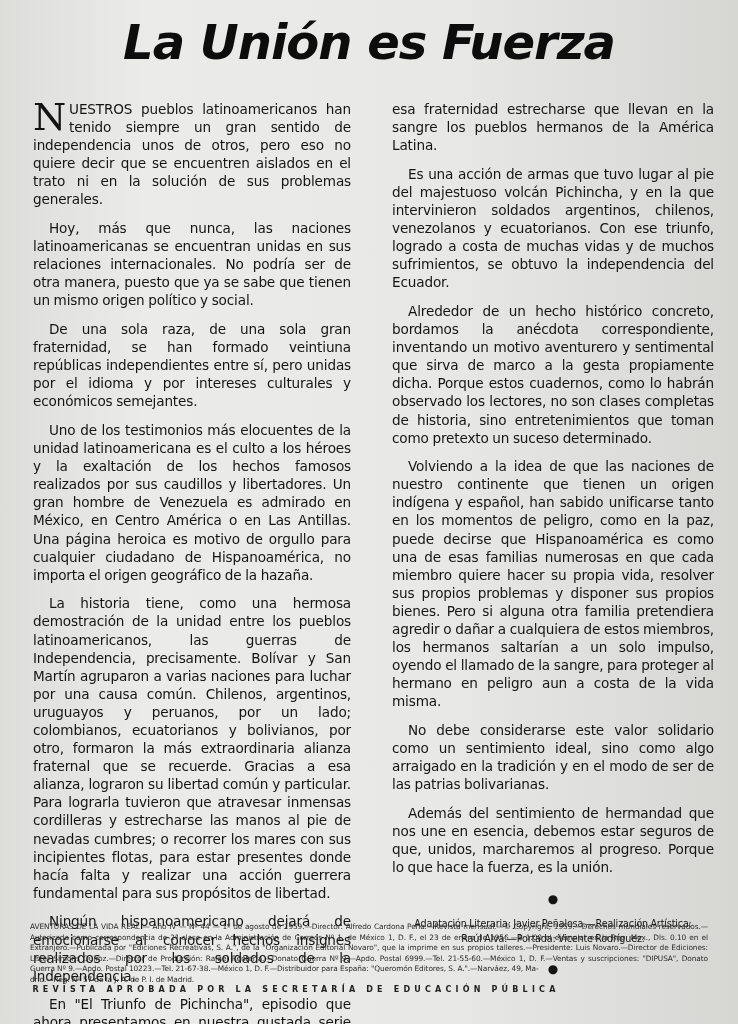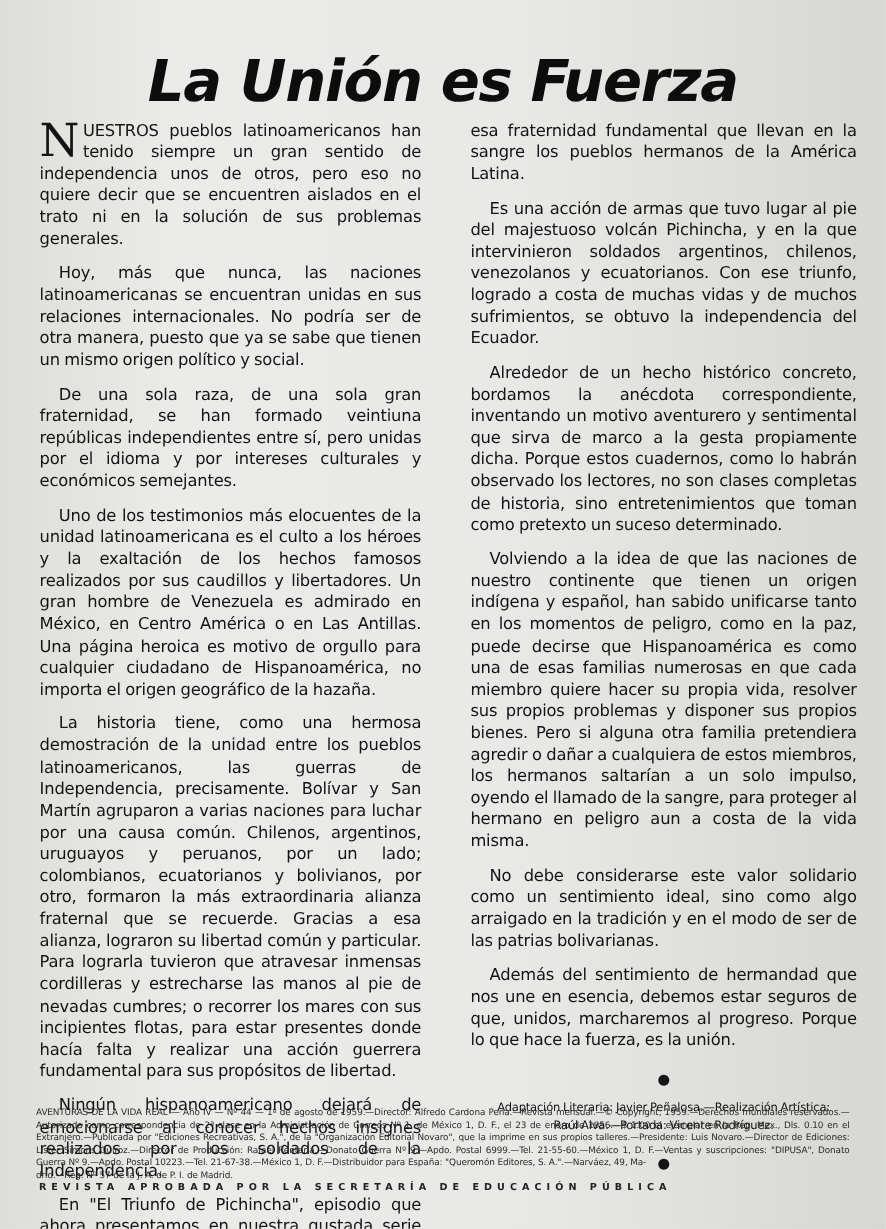--- a/index.html
+++ b/index.html
@@ -5,21 +5,21 @@
     html, body { margin: 0; padding: 0; }
     body {
       width: 738px; height: 1024px; overflow: hidden;
       background: #e6e6e4;
       background-image: linear-gradient(90deg, #ddddda 0%, #ebebe9 20%, #e8e8e6 60%, #d6d6d3 100%);
       color: #141414;
       font-family: "DejaVu Sans", sans-serif;
       position: relative;
     }
     .title {
-      position: absolute; top: 40px; left: 0; width: 738px;
+      position: absolute; top: 14px; left: 0; width: 738px;
       text-align: center;
       font-family: "DejaVu Sans", sans-serif;
       font-weight: bold; font-style: italic;
       font-size: 48px; letter-spacing: -1px;
       color: #0d0d0d;
     }
     .col {
       position: absolute; top: 100px;
       font-size: 13.6px; line-height: 18.1px;
       text-align: justify;
@@ -66,21 +66,21 @@
   <p class="first"><span class="dropcap">N</span><span>UESTROS pueblos latinoamericanos han tenido siempre un gran sentido de independencia unos de otros, pero eso no quiere decir que se encuentren aislados en el trato ni en la solución de sus problemas generales.</span></p>
   <p>Hoy, más que nunca, las naciones latinoamericanas se encuentran unidas en sus relaciones internacionales. No podría ser de otra manera, puesto que ya se sabe que tienen un mismo origen político y social.</p>
   <p>De una sola raza, de una sola gran fraternidad, se han formado veintiuna repúblicas independientes entre sí, pero unidas por el idioma y por intereses culturales y económicos semejantes.</p>
   <p>Uno de los testimonios más elocuentes de la unidad latinoamericana es el culto a los héroes y la exaltación de los hechos famosos realizados por sus caudillos y libertadores. Un gran hombre de Venezuela es admirado en México, en Centro América o en Las Antillas. Una página heroica es motivo de orgullo para cualquier ciudadano de Hispanoamérica, no importa el origen geográfico de la hazaña.</p>
   <p>La historia tiene, como una hermosa demostración de la unidad entre los pueblos latinoamericanos, las guerras de Independencia, precisamente. Bolívar y San Martín agruparon a varias naciones para luchar por una causa común. Chilenos, argentinos, uruguayos y peruanos, por un lado; colombianos, ecuatorianos y bolivianos, por otro, formaron la más extraordinaria alianza fraternal que se recuerde. Gracias a esa alianza, lograron su libertad común y particular. Para lograrla tuvieron que atravesar inmensas cordilleras y estrecharse las manos al pie de nevadas cumbres; o recorrer los mares con sus incipientes flotas, para estar presentes donde hacía falta y realizar una acción guerrera fundamental para sus propósitos de libertad.</p>
   <p>Ningún hispanoamericano dejará de emocionarse al conocer hechos insignes realizados por los soldados de la Independencia.</p>
   <p>En "El Triunfo de Pichincha", episodio que ahora presentamos en nuestra gustada serie "Aventuras de la Vida Real", tratamos un caso típico de</p>
 </div>
 
 <div class="col right">
-  <p class="cont">esa fraternidad fundamental que llevan en la sangre los pueblos hermanos de la América Latina.</p>
+  <p class="cont">esa fraternidad estrecharse que llevan en la sangre los pueblos hermanos de la América Latina.</p>
   <p>Es una acción de armas que tuvo lugar al pie del majestuoso volcán Pichincha, y en la que intervinieron soldados argentinos, chilenos, venezolanos y ecuatorianos. Con ese triunfo, logrado a costa de muchas vidas y de muchos sufrimientos, se obtuvo la independencia del Ecuador.</p>
   <p>Alrededor de un hecho histórico concreto, bordamos la anécdota correspondiente, inventando un motivo aventurero y sentimental que sirva de marco a la gesta propiamente dicha. Porque estos cuadernos, como lo habrán observado los lectores, no son clases completas de historia, sino entretenimientos que toman como pretexto un suceso determinado.</p>
   <p>Volviendo a la idea de que las naciones de nuestro continente que tienen un origen indígena y español, han sabido unificarse tanto en los momentos de peligro, como en la paz, puede decirse que Hispanoamérica es como una de esas familias numerosas en que cada miembro quiere hacer su propia vida, resolver sus propios problemas y disponer sus propios bienes. Pero si alguna otra familia pretendiera agredir o dañar a cualquiera de estos miembros, los hermanos saltarían a un solo impulso, oyendo el llamado de la sangre, para proteger al hermano en peligro aun a costa de la vida misma.</p>
   <p>No debe considerarse este valor solidario como un sentimiento ideal, sino como algo arraigado en la tradición y en el modo de ser de las patrias bolivarianas.</p>
   <p>Además del sentimiento de hermandad que nos une en esencia, debemos estar seguros de que, unidos, marcharemos al progreso. Porque lo que hace la fuerza, es la unión.</p>
   <div class="dot">●</div>
   <div class="credits">
     <div>Adaptación Literaria: Javier Peñalosa.—Realización Artística:</div>
     <div>Raúl Alva.—Portada: Vicente Rodríguez.</div>
   </div>

